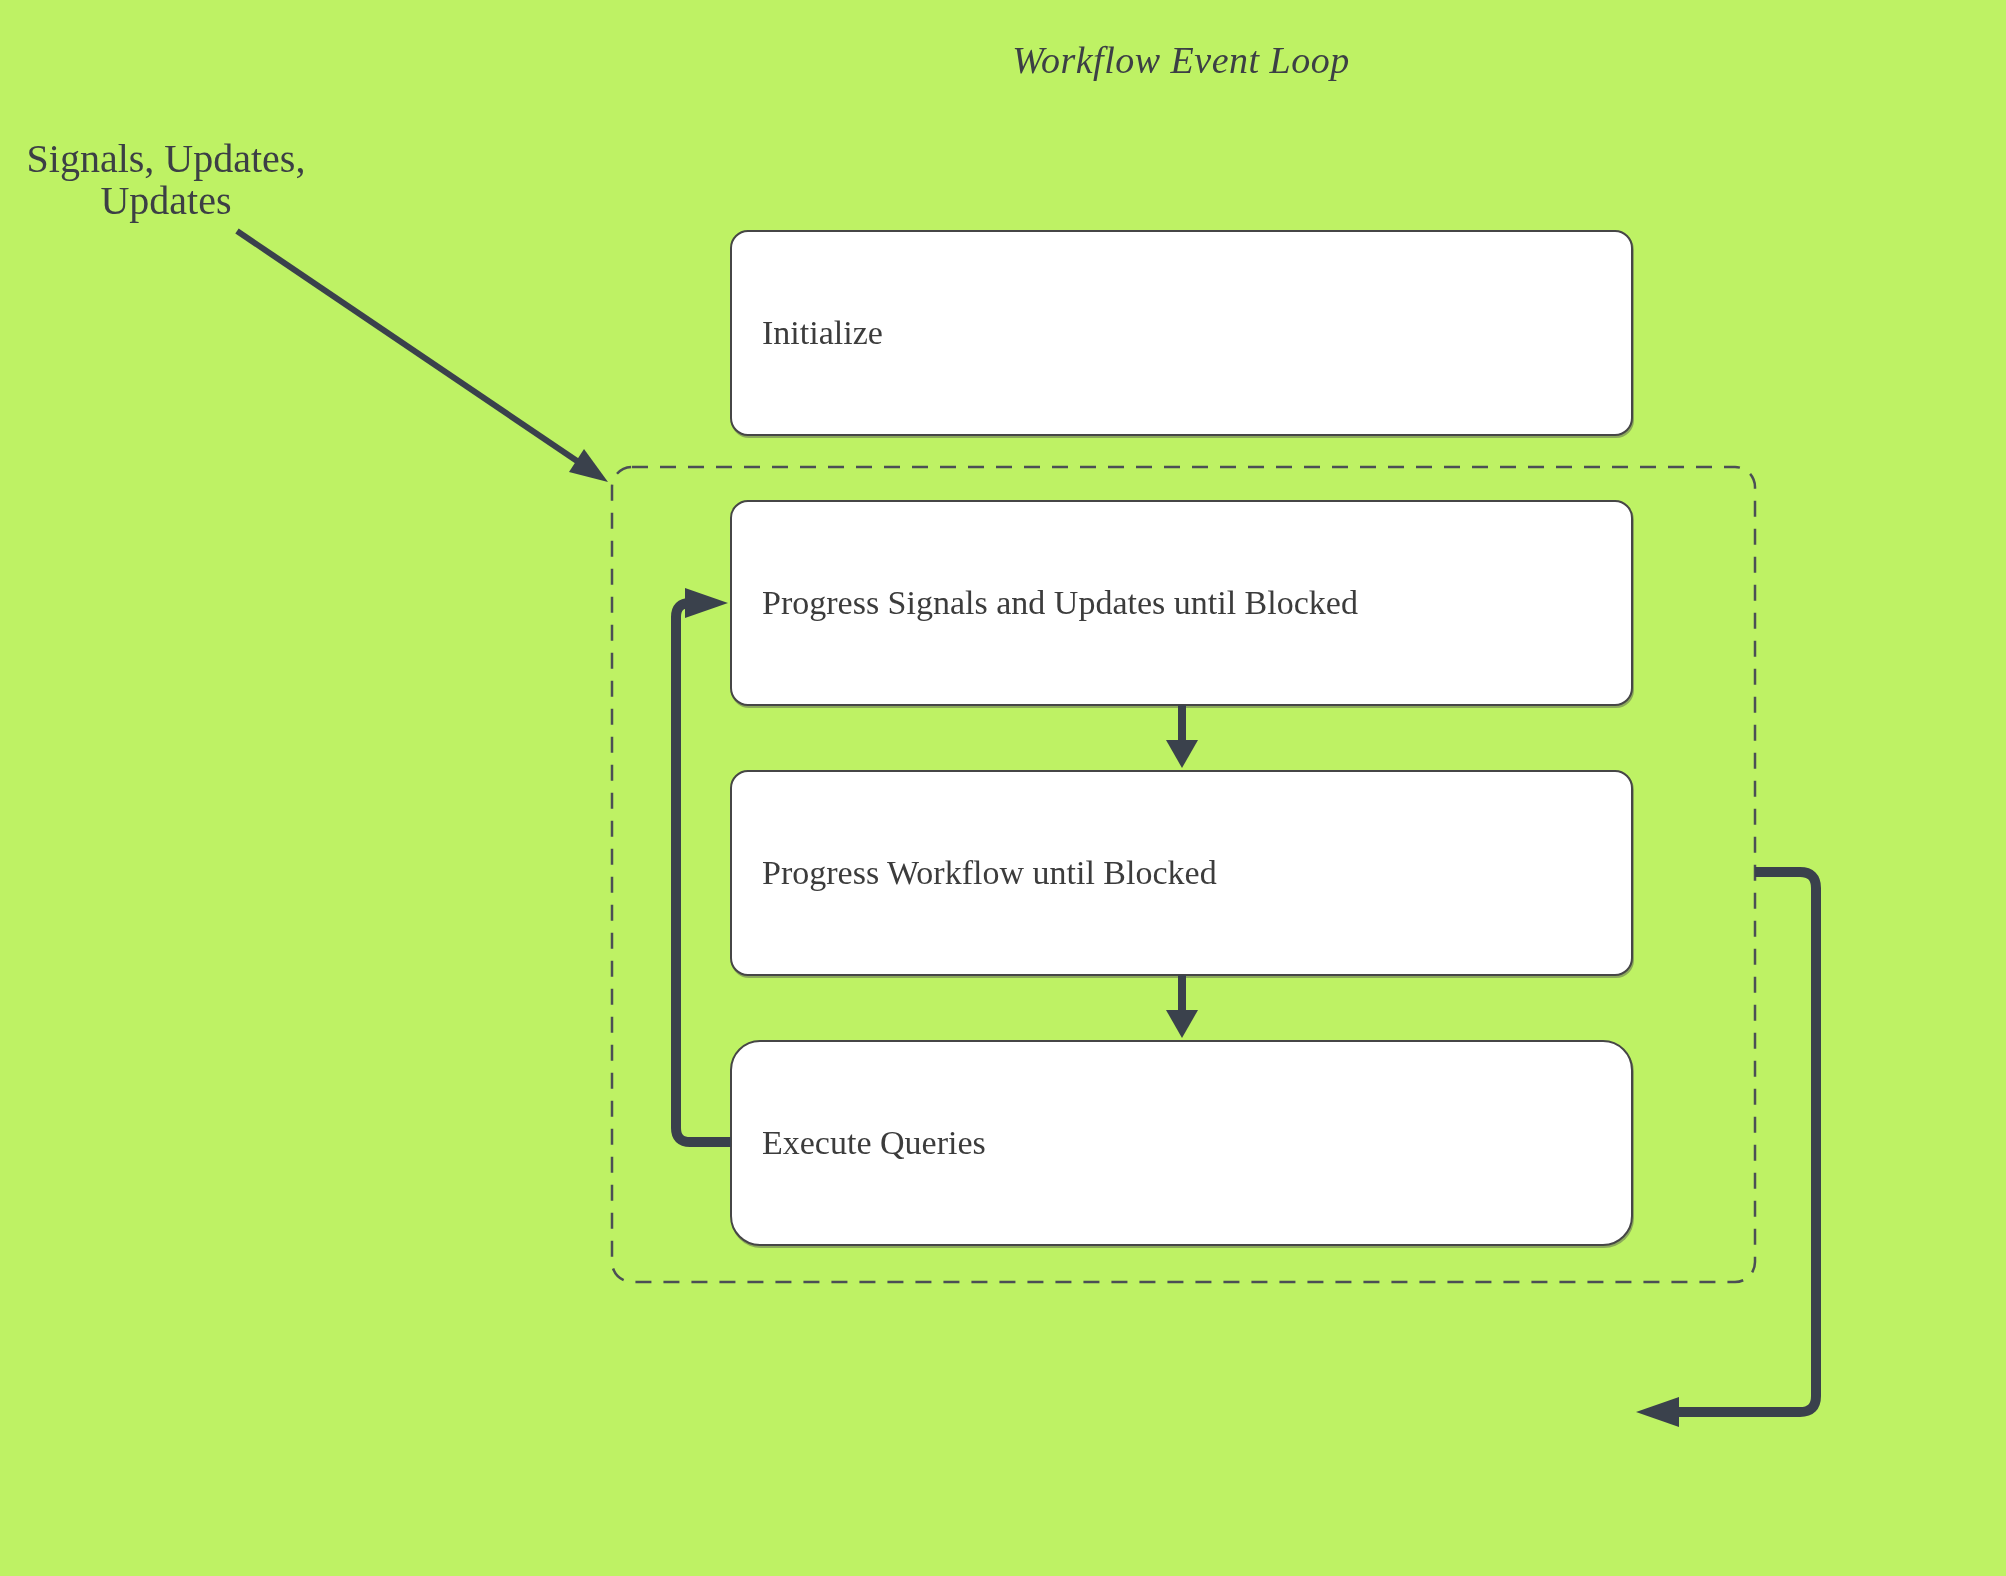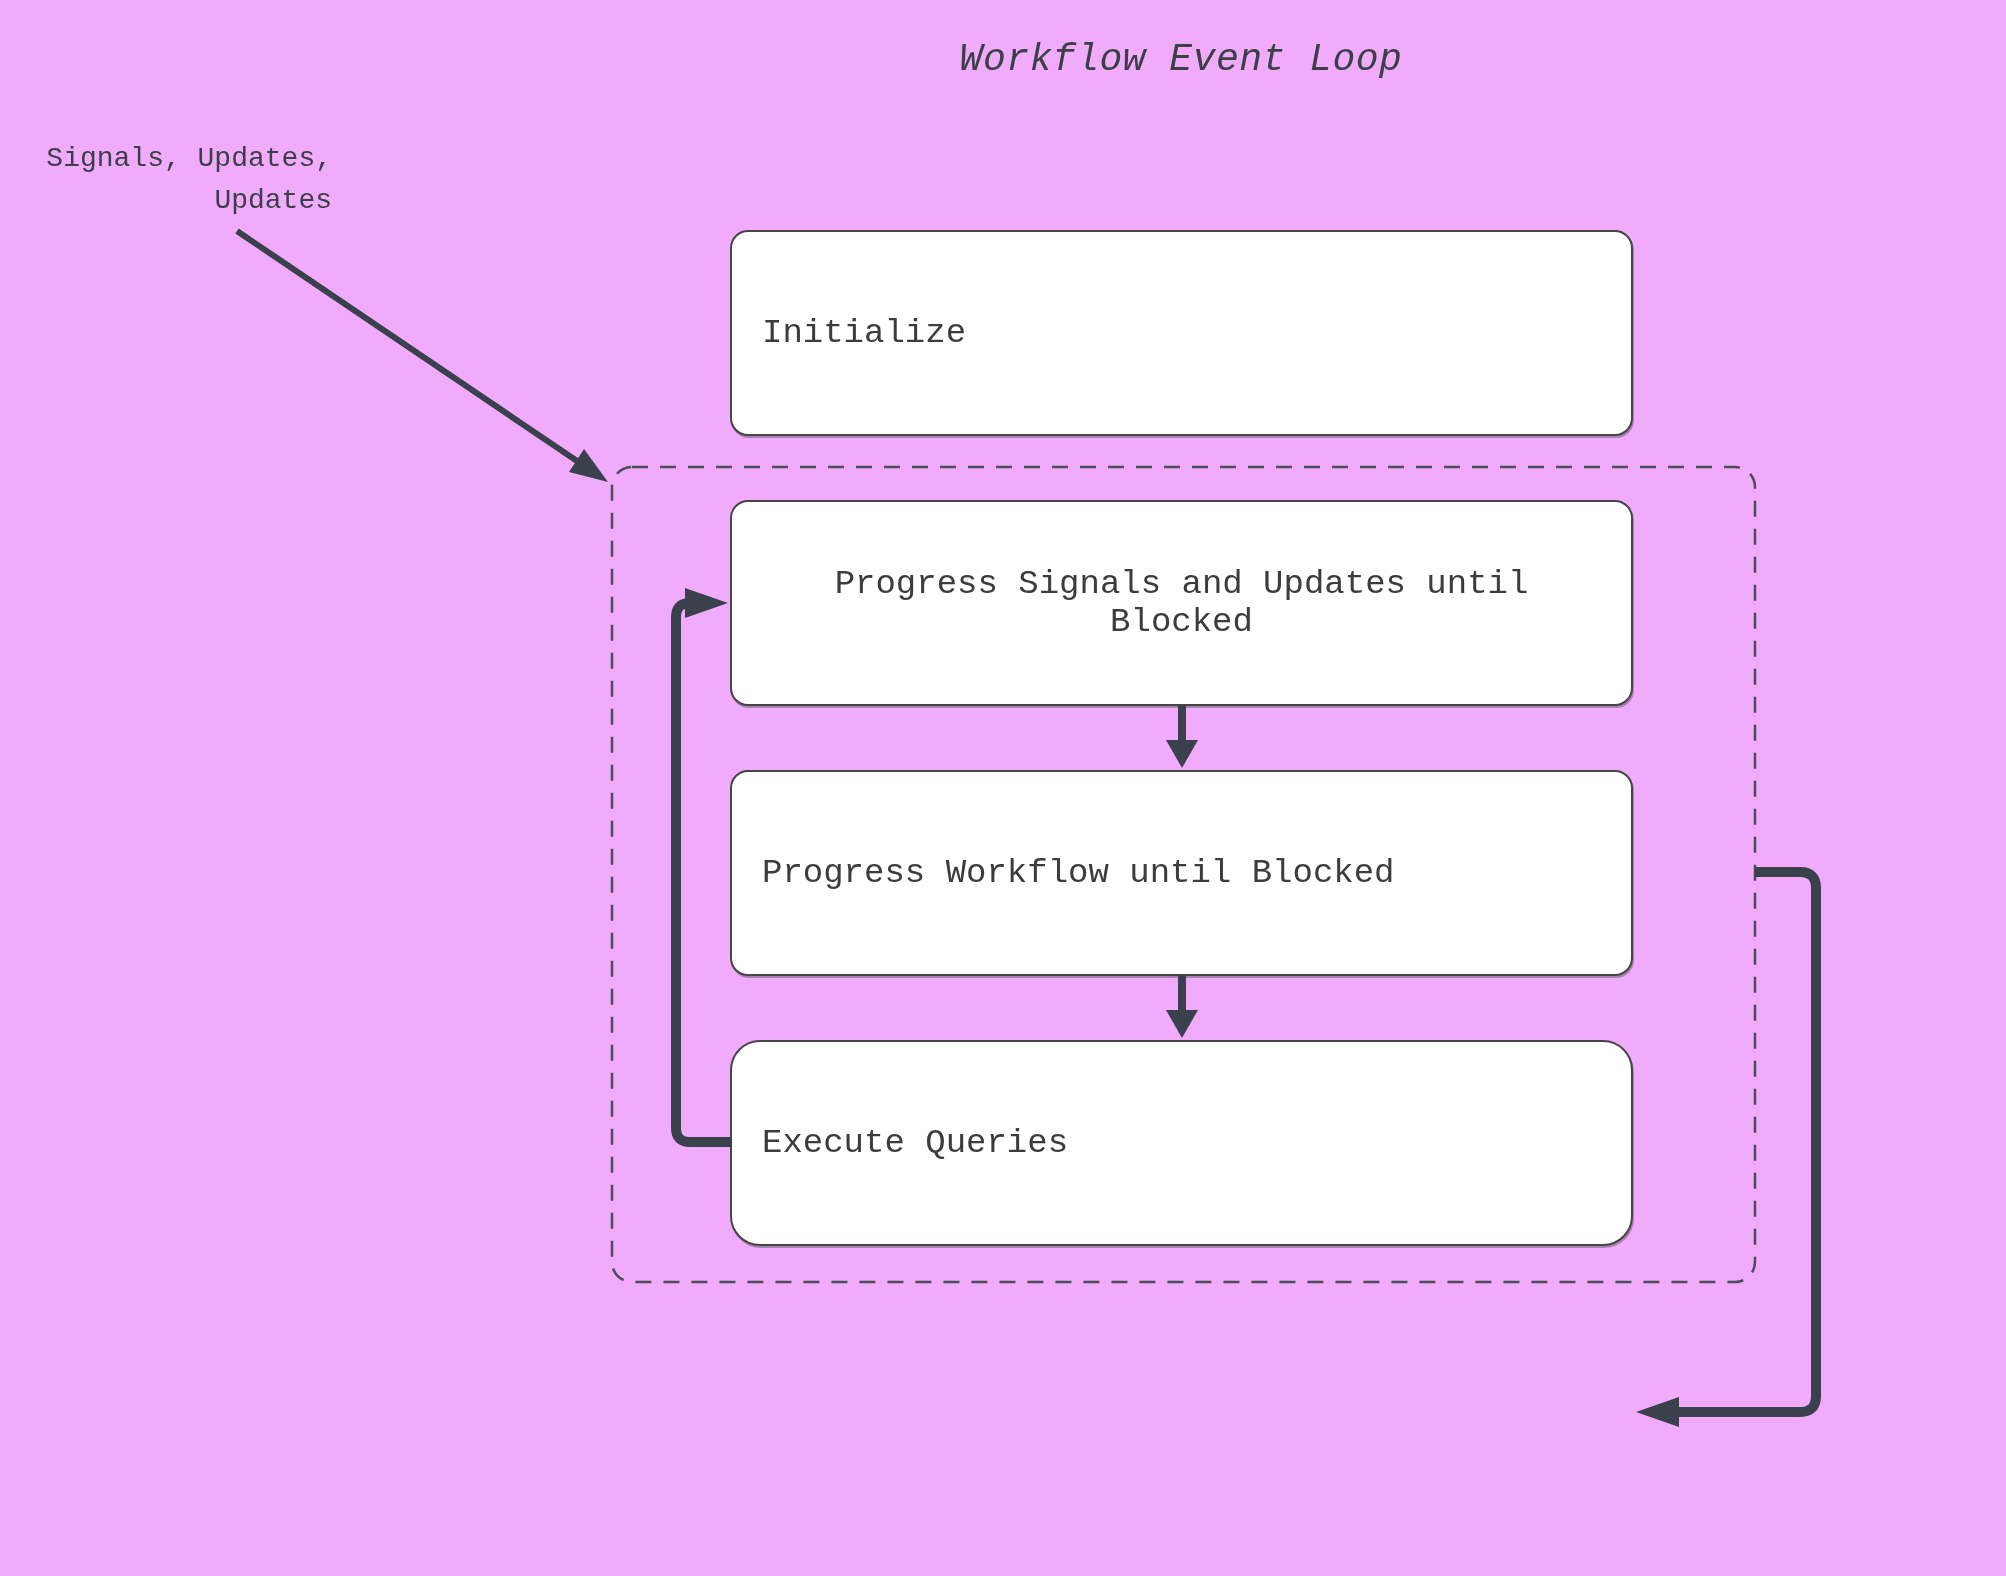--- a/index.html
+++ b/index.html
@@ -4,42 +4,42 @@
 <style>
   html, body {
     margin: 0;
     padding: 0;
     background: #ffffff;
   }
   .canvas {
     position: relative;
     width: 2006px;
     height: 1576px;
-    background: #f0abfc;
-    font-family: Liberation Mono, monospace;
+    background: #bef264;
+    font-family: Liberation Serif, serif;
     overflow: hidden;
   }
   .diagram-title {
     position: absolute;
     left: 781px;
     top: 38px;
     width: 800px;
     text-align: center;
     font-size: 38px;
     font-style: italic;
     color: #3c3f45;
     letter-spacing: 0.5px;
   }
   .input-label {
     position: absolute;
-    left: 32px;
+    left: 16px;
     top: 138px;
     width: 300px;
-    text-align: right;
-    font-size: 28px;
+    text-align: center;
+    font-size: 40px;
     line-height: 42px;
     color: #3c3f45;
   }
   .node {
     position: absolute;
     left: 730px;
     width: 903px;
     height: 206px;
     box-sizing: border-box;
     background: #ffffff;

